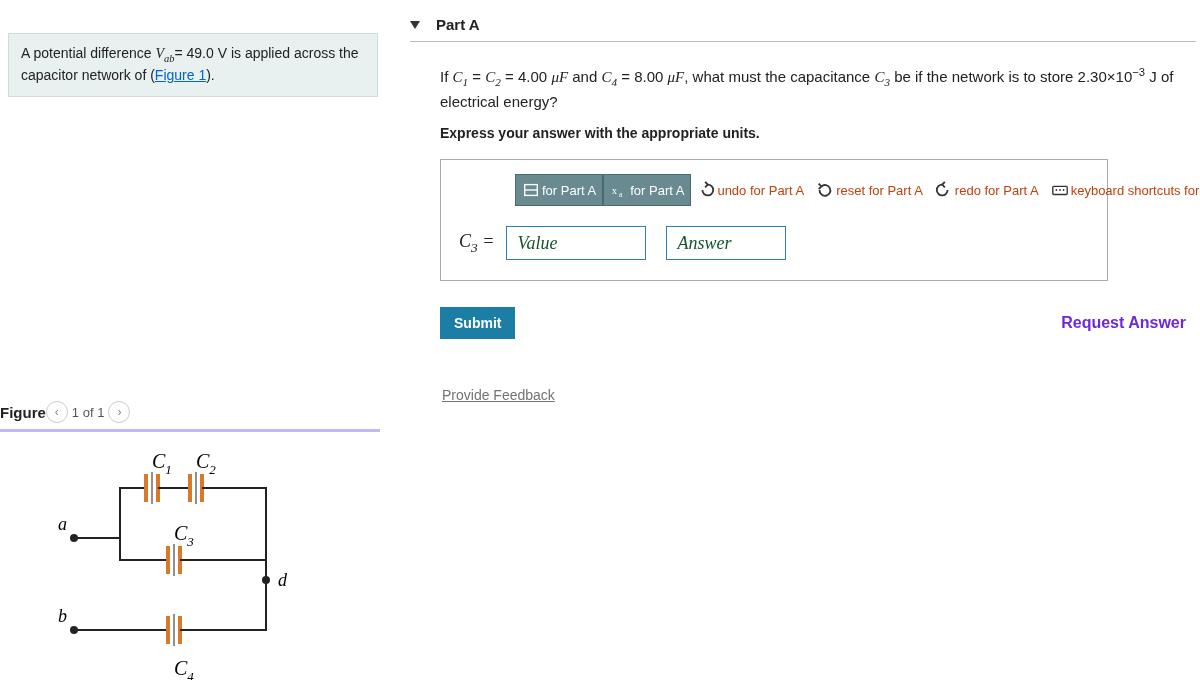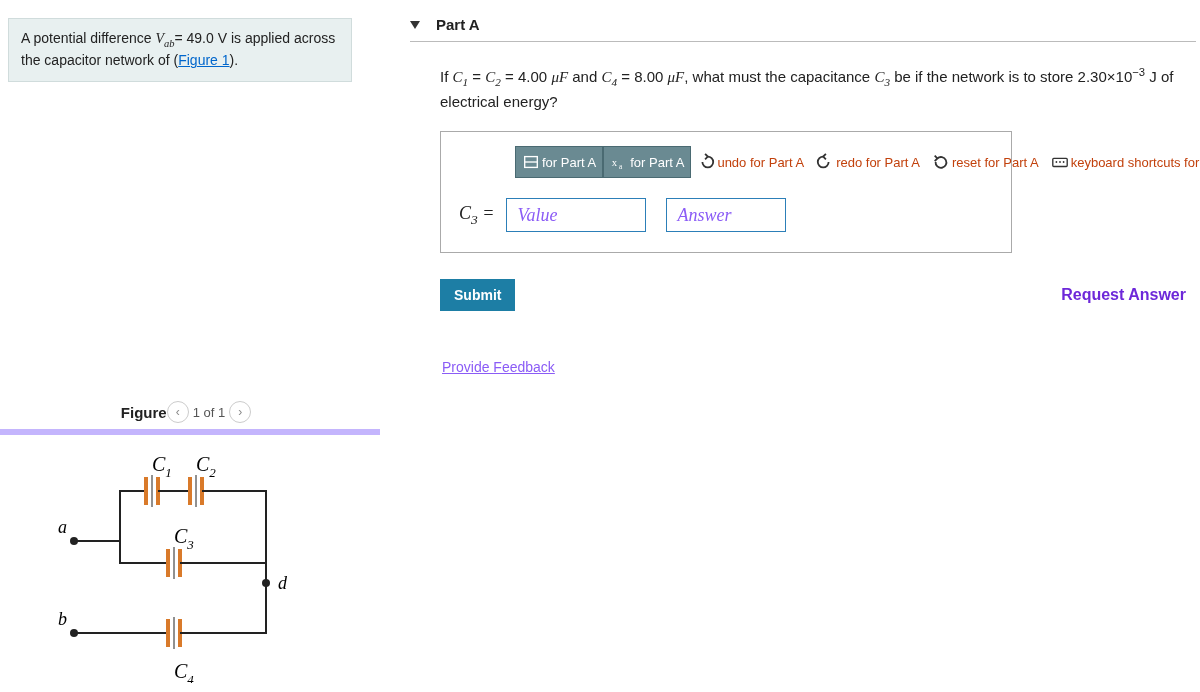--- a/index.html
+++ b/index.html
@@ -10,22 +10,22 @@
     color: #222;
     background: #fff;
     width: 1200px;
     height: 692px;
     overflow: hidden;
     position: relative;
   }
   .left-col {
     position: absolute;
     left: 8px;
-    top: 18px;
-    width: 344px;
+    top: 33px;
+    width: 370px;
   }
   .problem-box {
     background: #e8f0f0;
     border: 1px solid #d0dcdc;
     padding: 10px 12px;
     font-size: 14px;
     line-height: 1.4;
   }
   .problem-box a { color: #0066cc; text-decoration: underline; }
   .ital { font-style: italic; font-family: "Times New Roman", serif; }
@@ -34,23 +34,23 @@
 
   .figure-section {
     position: absolute;
     left: 0px;
     top: 395px;
     width: 380px;
   }
   .figure-header {
     display: flex;
     align-items: center;
-    justify-content: center;
+    justify-content: flex-start;
     padding: 6px 8px 6px 0;
-    border-bottom: 6px solid #c4b5fd;
+    border-bottom: 3px solid #c4b5fd;
   }
   .figure-title { font-weight: bold; font-size: 15px; }
   .figure-nav {
     display: flex;
     align-items: center;
     gap: 4px;
     font-size: 13px;
     color: #555;
   }
   .navbtn {
@@ -86,21 +86,21 @@
     cursor: pointer;
   }
   .part-body { padding: 22px 10px 10px 30px; }
   .question-line { font-size: 15px; line-height: 1.5; }
   .instr { font-weight: bold; margin-top: 12px; font-size: 14px; }
 
   .answer-panel {
     border: 1px solid #aaa;
     margin-top: 18px;
     padding: 14px 18px 20px 18px;
-    width: 572px;
+    width: 668px;
     position: relative;
   }
   .toolbar {
     display: flex;
     align-items: center;
     gap: 0;
     margin-left: 56px;
     font-size: 13px;
     white-space: nowrap;
   }
@@ -124,21 +124,21 @@
     gap: 12px;
     margin-top: 20px;
   }
   .lhs { font-style: italic; font-family: "Times New Roman", serif; font-size: 18px; }
   .valbox, .unitbox {
     border: 1.5px solid #2c7fb8;
     height: 34px;
     font-style: italic;
     font-family: "Times New Roman", serif;
     font-size: 18px;
-    color: #8b5cf6;
+    color: #14532d;
     padding: 0 10px;
     display: flex;
     align-items: center;
   }
   .valbox { width: 140px; }
   .unitbox { width: 120px; margin-left: 8px; }
 
   .action-row {
     display: flex;
     align-items: center;
@@ -156,21 +156,21 @@
     cursor: pointer;
   }
   .linklike {
     color: #6d28d9;
     font-weight: bold;
     cursor: pointer;
     font-size: 16px;
   }
   .feedback-link {
     margin-top: 48px;
-    color: #8b5cf6;
+    color: #737373;
     text-decoration: underline;
     cursor: pointer;
     font-size: 14px;
     display: inline-block;
     margin-left: 2px;
   }
 </style>
 </head>
 <body>
 
@@ -238,20 +238,21 @@
 
 <div class="right-col">
   <div class="part-header">
     <span class="disclosure"></span>
     <span>Part A</span>
   </div>
   <div class="part-body">
     <div class="question-line">
       <span>If </span><span class="ital">C</span><span class="ital sub">1</span><span> = </span><span class="ital">C</span><span class="ital sub">2</span><span> = 4.00 </span><span class="ital">μF</span><span> and </span><span class="ital">C</span><span class="ital sub">4</span><span> = 8.00 </span><span class="ital">μF</span><span>, what must the capacitance </span><span class="ital">C</span><span class="ital sub">3</span><span> be if the network is to store 2.30×10</span><span class="sup">−3</span><span> J of electrical energy?</span>
     </div>
+    <div class="instr">Express your answer with the appropriate units.</div>
 
     <div class="answer-panel">
       <div class="toolbar">
         <span class="tbtn hl">
           <svg viewBox="0 0 20 20">
               <rect x="3" y="4" width="14" height="12" fill="none" stroke="#fff" stroke-width="1.5"></rect>
               <line x1="3" y1="10" x2="17" y2="10" stroke="#fff" stroke-width="1.5"></line>
             </svg>
           <span>for Part A</span>
         </span>
@@ -264,31 +265,31 @@
         </span>
         <span class="tbtn">
           <svg viewBox="0 0 20 20">
               <path d="M12 4 A6 6 0 1 1 6 10" fill="none" stroke="#333" stroke-width="2"></path>
               <path d="M9 1 L12 4 L9 7" fill="none" stroke="#333" stroke-width="2"></path>
             </svg>
           <span>undo for Part A</span>
         </span>
         <span class="tbtn">
           <svg viewBox="0 0 20 20">
+              <path d="M4 10 a6 6 0 1 0 2 -4" fill="none" stroke="#333" stroke-width="2"></path>
+              <path d="M3 3 L6 6 L3 9" fill="none" stroke="#333" stroke-width="2"></path>
+            </svg>
+          <span>reset for Part A</span>
+        </span>
+        <span class="tbtn">
+          <svg viewBox="0 0 20 20">
               <path d="M8 4 A6 6 0 1 0 14 10" fill="none" stroke="#333" stroke-width="2"></path>
               <path d="M11 1 L8 4 L11 7" fill="none" stroke="#333" stroke-width="2"></path>
             </svg>
           <span>redo for Part A</span>
-        </span>
-        <span class="tbtn">
-          <svg viewBox="0 0 20 20">
-              <path d="M4 10 a6 6 0 1 0 2 -4" fill="none" stroke="#333" stroke-width="2"></path>
-              <path d="M3 3 L6 6 L3 9" fill="none" stroke="#333" stroke-width="2"></path>
-            </svg>
-          <span>reset for Part A</span>
         </span>
         <span class="tbtn">
           <svg viewBox="0 0 20 20">
               <rect x="2" y="6" width="16" height="9" rx="1" fill="none" stroke="#333" stroke-width="1.5"></rect>
               <circle cx="6" cy="10" r="1" fill="#333"></circle>
               <circle cx="10" cy="10" r="1" fill="#333"></circle>
               <circle cx="14" cy="10" r="1" fill="#333"></circle>
             </svg>
           <span>keyboard shortcuts for Part A</span>
         </span>

